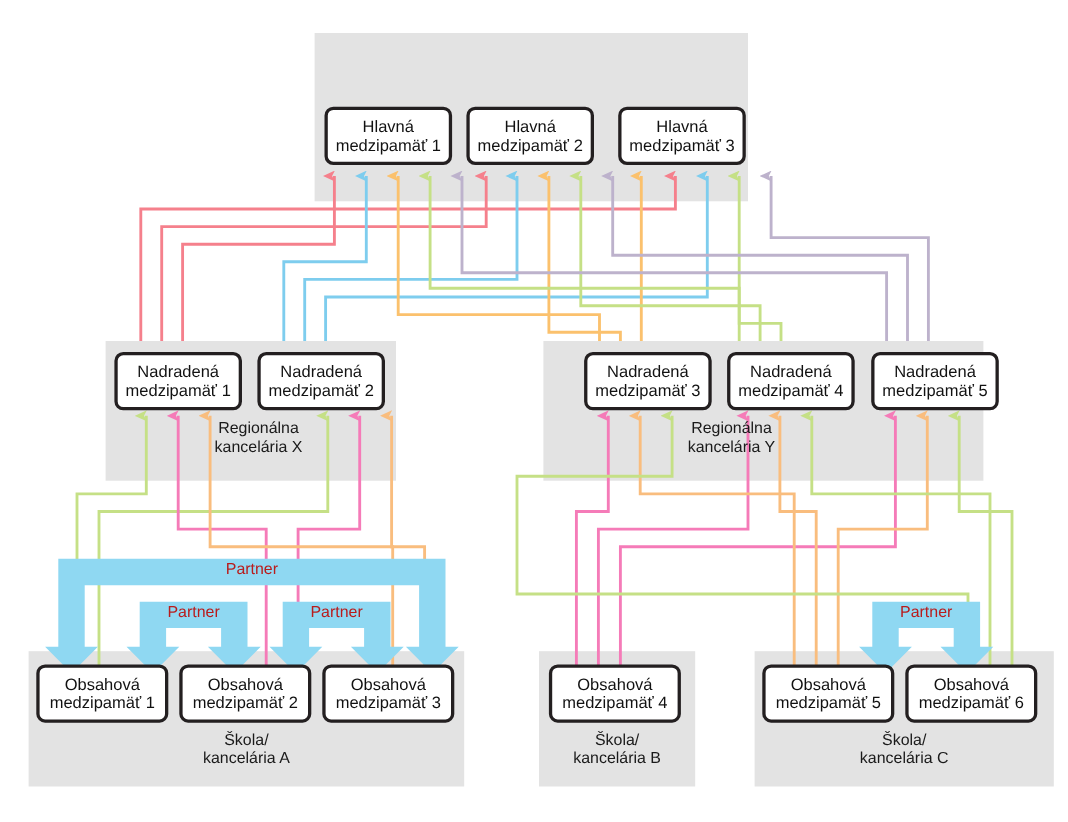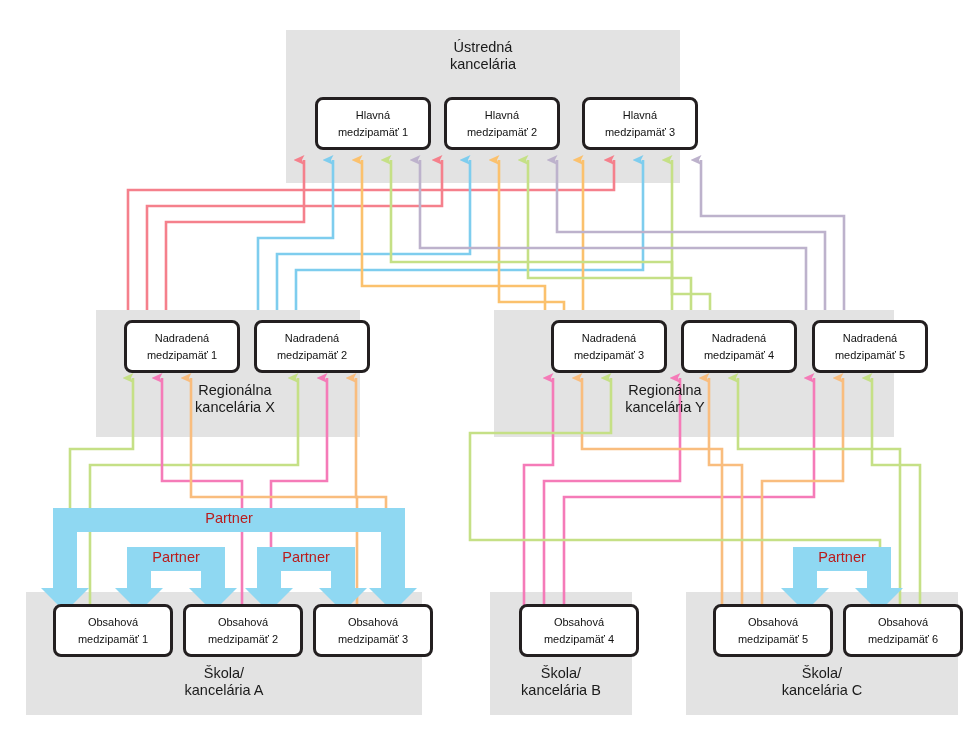--- a/index.html
+++ b/index.html
@@ -3,21 +3,21 @@
 <meta charset="utf-8">
 <style>
   html,body{margin:0;padding:0;background:#ffffff;}
   body{font-family:"Liberation Sans","DejaVu Sans",sans-serif;}
   #stage{position:relative;width:971px;height:747px;background:#fff;overflow:hidden;}
   #wires{position:absolute;left:0;top:0;width:971px;height:747px;}
   .panel{position:absolute;background:#e3e3e3;}
   .panel-label{position:absolute;text-align:center;font-size:14.5px;color:#1a1a1a;line-height:17px;white-space:pre-line;}
   .node{position:absolute;background:#ffffff;border:3px solid #231f20;border-radius:8px;
         display:flex;align-items:center;justify-content:center;text-align:center;
-        font-size:11px;line-height:17px;color:#111;white-space:pre-line;box-sizing:border-box;margin-left:20px;}
+        font-size:15px;line-height:17px;color:#111;white-space:pre-line;box-sizing:border-box;}
   .partner-label{position:absolute;font-size:14.5px;color:#b91c1c;text-align:center;z-index:6;}
 </style>
 </head>
 <body>
 
 <div id="stage">
 
   <div class="panel" style="left:286px;top:30px;width:394px;height:153px;"></div>
   <div class="panel" style="left:96px;top:310px;width:264px;height:127px;"></div>
   <div class="panel" style="left:494px;top:310px;width:400px;height:127px;"></div>
@@ -106,22 +106,20 @@
 
       <path d="M793 547 H891 V588 H903 L879 612 L855 588 H867 V571 H817 V588 H829 L805 612 L781 588 H793 Z"></path>
     </g>
   </svg>
 
   <div class="partner-label" style="left:129px;top:510px;width:200px;">Partner</div>
   <div class="partner-label" style="left:126px;top:549px;width:100px;">Partner</div>
   <div class="partner-label" style="left:256px;top:549px;width:100px;">Partner</div>
   <div class="partner-label" style="left:792px;top:549px;width:100px;">Partner</div>
 
-  <div class="panel-label" style="left:286px;top:39px;width:394px;">Ústredná
-kancelária</div>
   <div class="panel-label" style="left:150px;top:382px;width:170px;">Regionálna
 kancelária X</div>
   <div class="panel-label" style="left:580px;top:382px;width:170px;">Regionálna
 kancelária Y</div>
   <div class="panel-label" style="left:26px;top:665px;width:396px;">Škola/
 kancelária A</div>
   <div class="panel-label" style="left:490px;top:665px;width:142px;">Škola/
 kancelária B</div>
   <div class="panel-label" style="left:686px;top:665px;width:272px;">Škola/
 kancelária C</div>

